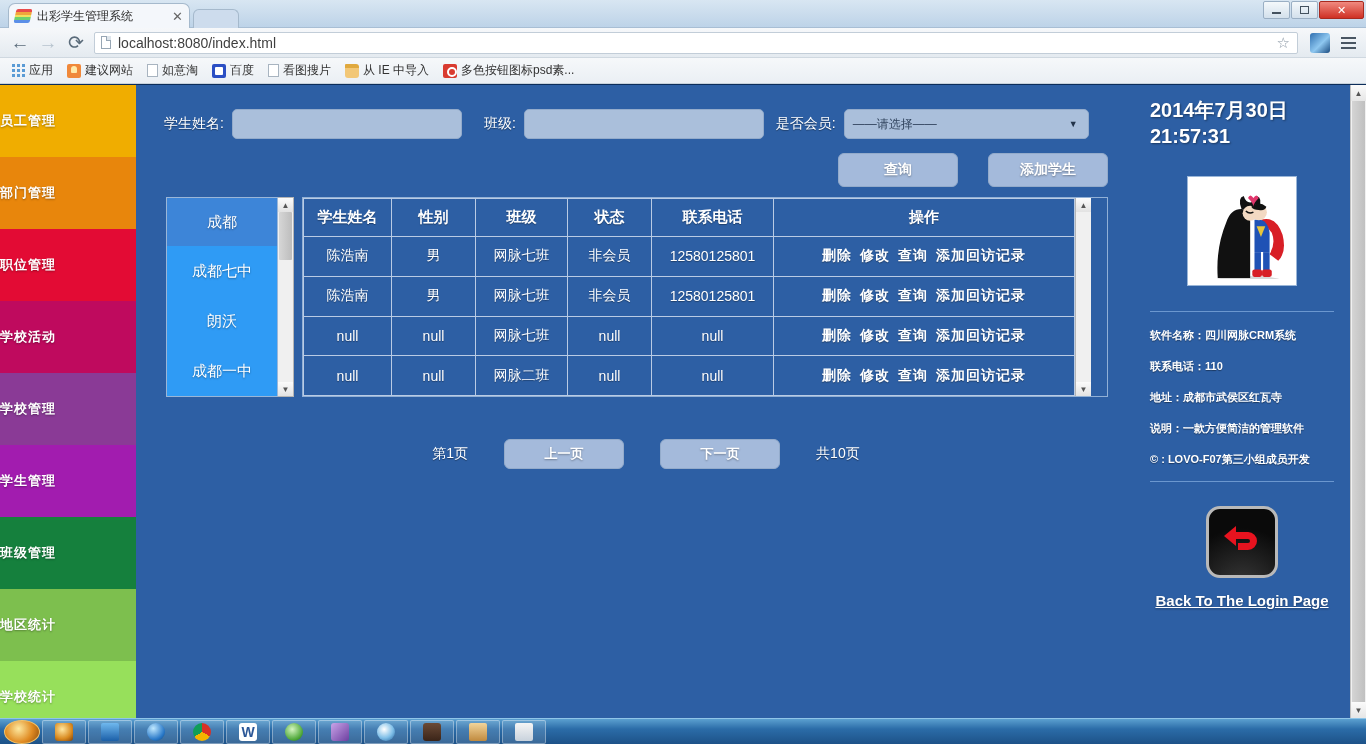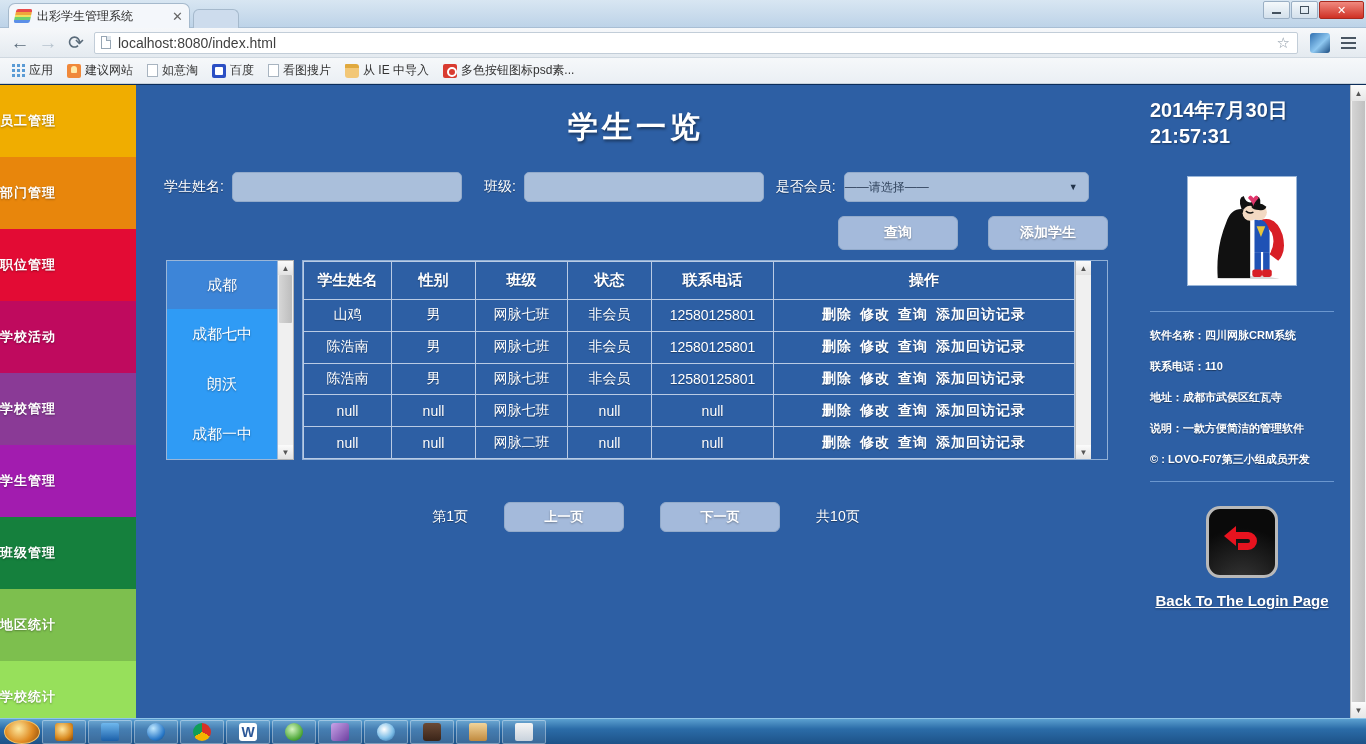--- a/index.html
+++ b/index.html
@@ -131,21 +131,21 @@
   .fl { color: #fff; font-size: 14px; white-space: nowrap; text-shadow: 0 1px 1px rgba(0,0,0,.4); }
   .fi {
     background: #aabfdb; border: 1px solid #93abcb; border-radius: 5px;
     height: 30px; margin-left: 8px;
   }
   .fi.name { width: 230px; }
   .fi.clazz { width: 240px; margin-right: 12px; }
   .fs {
     width: 245px; height: 30px; margin-left: 8px;
     background: #aabfdb; border: 1px solid #93abcb; border-radius: 5px;
-    display: flex; align-items: center; padding: 0 0;
+    display: flex; align-items: center; padding: 0 8px;
     color: #31445e; font-size: 12px; position: relative;
   }
   .fs .caret { position: absolute; right: 10px; font-size: 9px; color: #223349; }
 
   .btnrow { display: flex; justify-content: flex-end; gap: 30px; padding: 14px 28px 0 0; }
   .btn {
     width: 120px; height: 34px; background: #a4badb; border: 1px solid #93abcb;
     border-radius: 6px; color: #fff; font-size: 14px; font-weight: bold;
     display: flex; align-items: center; justify-content: center;
     text-shadow: 0 1px 2px rgba(0,0,0,.35);
@@ -366,21 +366,20 @@
         </div>
         <div class="side-item" style="background: rgb(125, 191, 78);">
           <span>地区统计</span>
         </div>
         <div class="side-item" style="background: rgb(151, 224, 91);">
           <span>学校统计</span>
         </div>
       </nav>
 
     <main class="content">
-      <h1 class="page-title">学生一览</h1>
 
       <div class="searchrow">
         <span class="fl">学生姓名:</span>
         <input class="fi name" value="" style="">
         <span class="fl" style="margin-left:22px">班级:</span>
         <input class="fi clazz" value="" style="">
         <span class="fl">是否会员:</span>
         <div class="fs">
           <span>——请选择——</span>
           <span class="caret">▼</span>
@@ -412,28 +411,20 @@
                 <tr id="thead-row">
                   <th style="width: 88px;">学生姓名</th>
                   <th style="width: 84px;">性别</th>
                   <th style="width: 92px;">班级</th>
                   <th style="width: 84px;">状态</th>
                   <th style="width: 122px;">联系电话</th>
                   <th style="width: 301px;">操作</th>
                 </tr>
               </thead>
             <tbody id="tbody">
-                <tr>
-                  <td>山鸡</td>
-                  <td>男</td>
-                  <td>网脉七班</td>
-                  <td>非会员</td>
-                  <td>12580125801</td>
-                  <td class="ops"><span>删除</span><span>修改</span><span>查询</span><span>添加回访记录</span></td>
-                </tr>
                 <tr>
                   <td>陈浩南</td>
                   <td>男</td>
                   <td>网脉七班</td>
                   <td>非会员</td>
                   <td>12580125801</td>
                   <td class="ops"><span>删除</span><span>修改</span><span>查询</span><span>添加回访记录</span></td>
                 </tr>
                 <tr>
                   <td>陈浩南</td>

